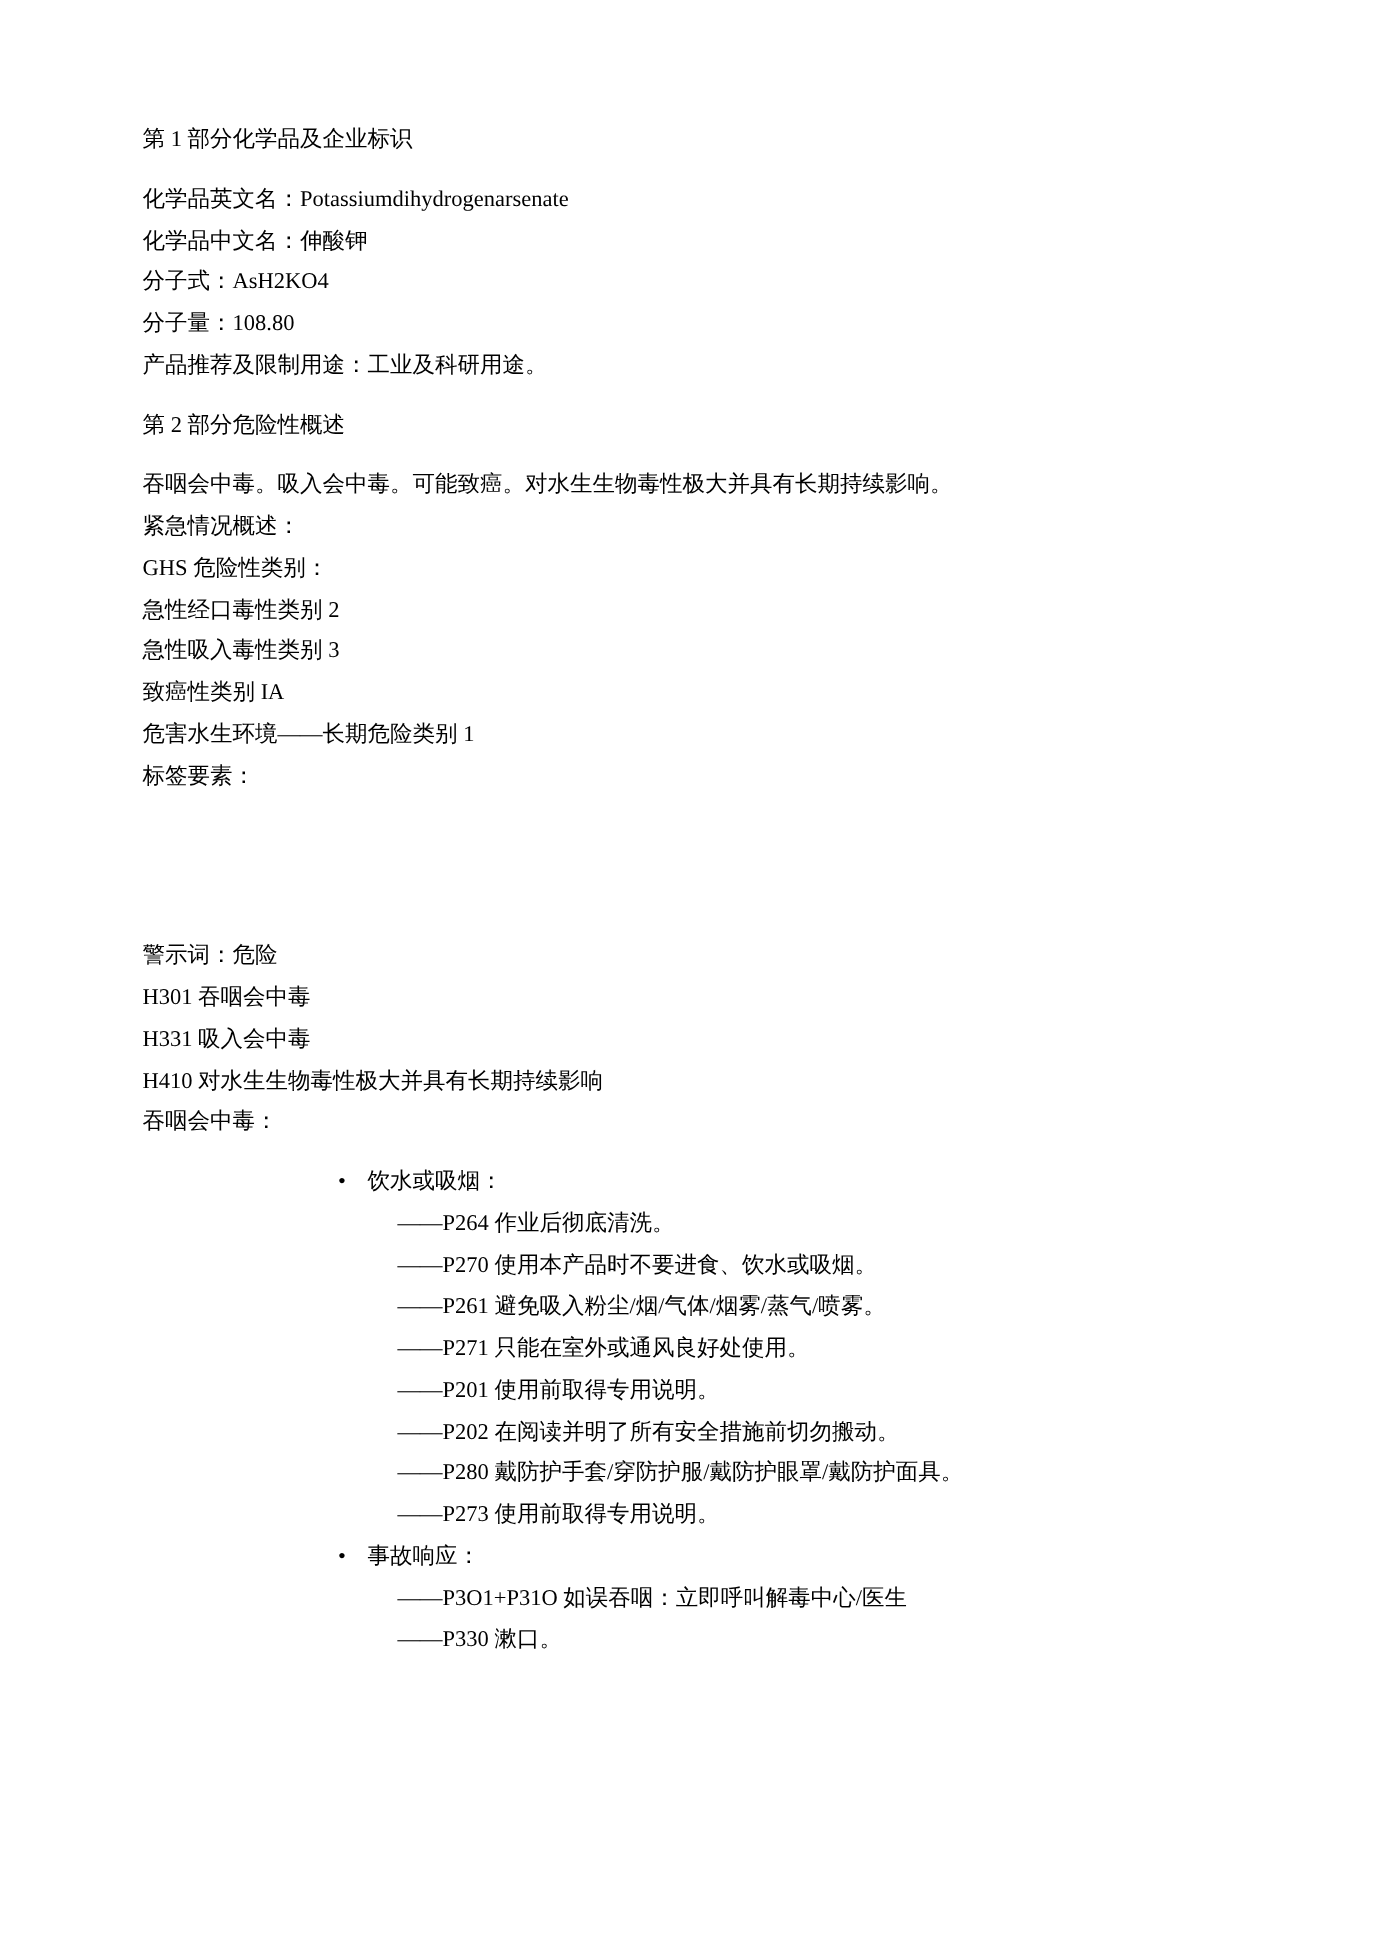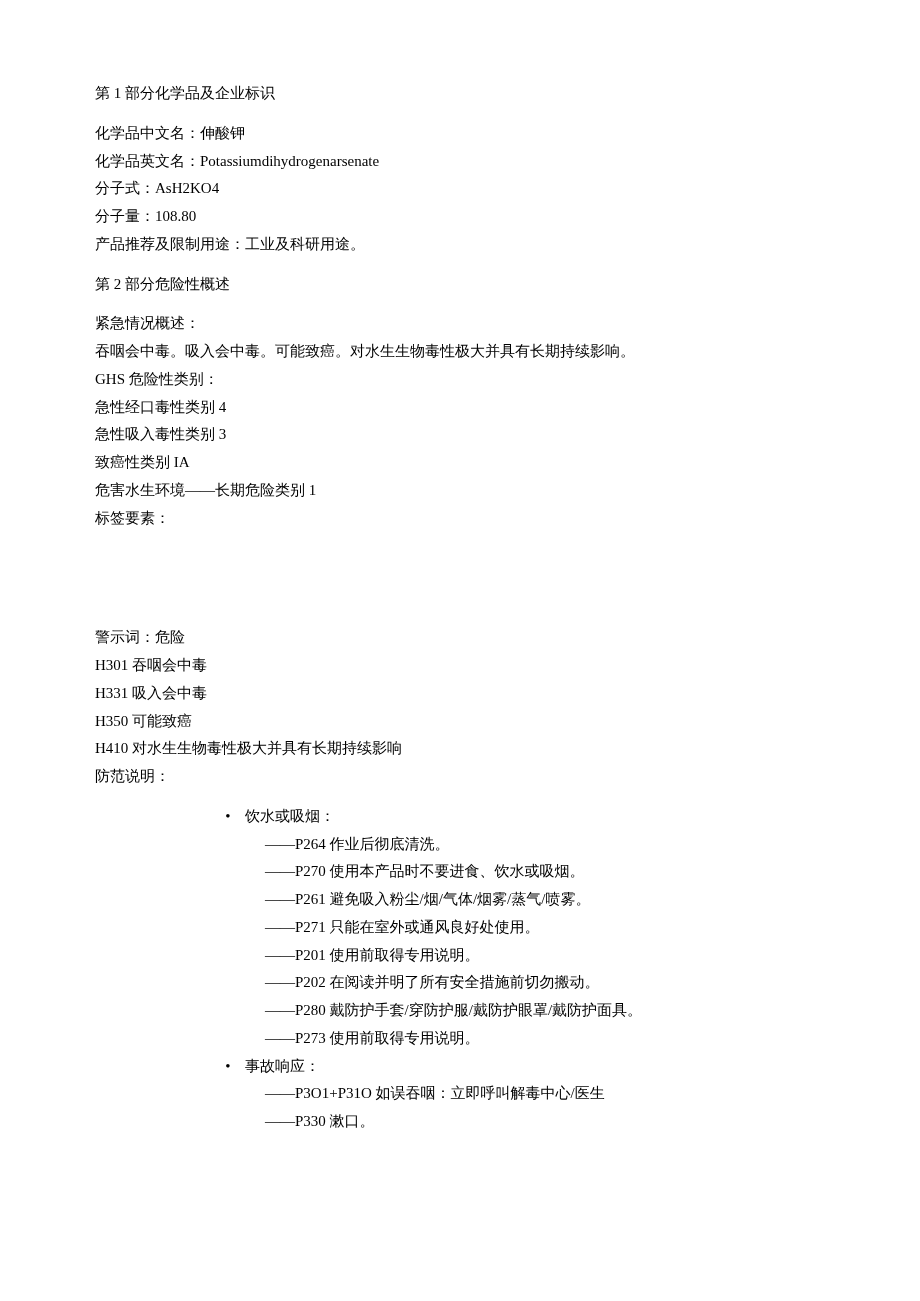--- a/index.html
+++ b/index.html
@@ -40,49 +40,48 @@
     width: 6px;
     text-align: center;
   }
 </style>
 </head>
 <body>
 
 <div class="section-title">第 1 部分化学品及企业标识</div>
 
 <div class="block">
+  <div class="field">化学品英文名：Potassiumdihydrogenarsenate</div>
   <div class="field">化学品中文名：伸酸钾</div>
-  <div class="field">化学品英文名：Potassiumdihydrogenarsenate</div>
   <div class="field">分子式：AsH2KO4</div>
   <div class="field">分子量：108.80</div>
   <div class="field">产品推荐及限制用途：工业及科研用途。</div>
 </div>
 
 <div class="section-title">第 2 部分危险性概述</div>
 
 <div class="block">
+  <div class="field">吞咽会中毒。吸入会中毒。可能致癌。对水生生物毒性极大并具有长期持续影响。</div>
   <div class="field">紧急情况概述：</div>
-  <div class="field">吞咽会中毒。吸入会中毒。可能致癌。对水生生物毒性极大并具有长期持续影响。</div>
   <div class="field">GHS 危险性类别：</div>
-  <div class="field">急性经口毒性类别 4</div>
+  <div class="field">急性经口毒性类别 2</div>
   <div class="field">急性吸入毒性类别 3</div>
   <div class="field">致癌性类别 IA</div>
   <div class="field">危害水生环境——长期危险类别 1</div>
   <div class="field">标签要素：</div>
 </div>
 
 <div class="spacer"></div>
 
 <div class="block">
   <div class="field">警示词：危险</div>
   <div class="field">H301 吞咽会中毒</div>
   <div class="field">H331 吸入会中毒</div>
-  <div class="field">H350 可能致癌</div>
   <div class="field">H410 对水生生物毒性极大并具有长期持续影响</div>
-  <div class="field">防范说明：</div>
+  <div class="field">吞咽会中毒：</div>
 </div>
 
 <div class="list-level-1 bullet-row">
   <span class="bullet-dot">•</span>
   <span>饮水或吸烟：</span>
 </div>
 <div class="list-level-2">——P264 作业后彻底清洗。</div>
 <div class="list-level-2">——P270 使用本产品时不要进食、饮水或吸烟。</div>
 <div class="list-level-2">——P261 避免吸入粉尘/烟/气体/烟雾/蒸气/喷雾。</div>
 <div class="list-level-2">——P271 只能在室外或通风良好处使用。</div>

